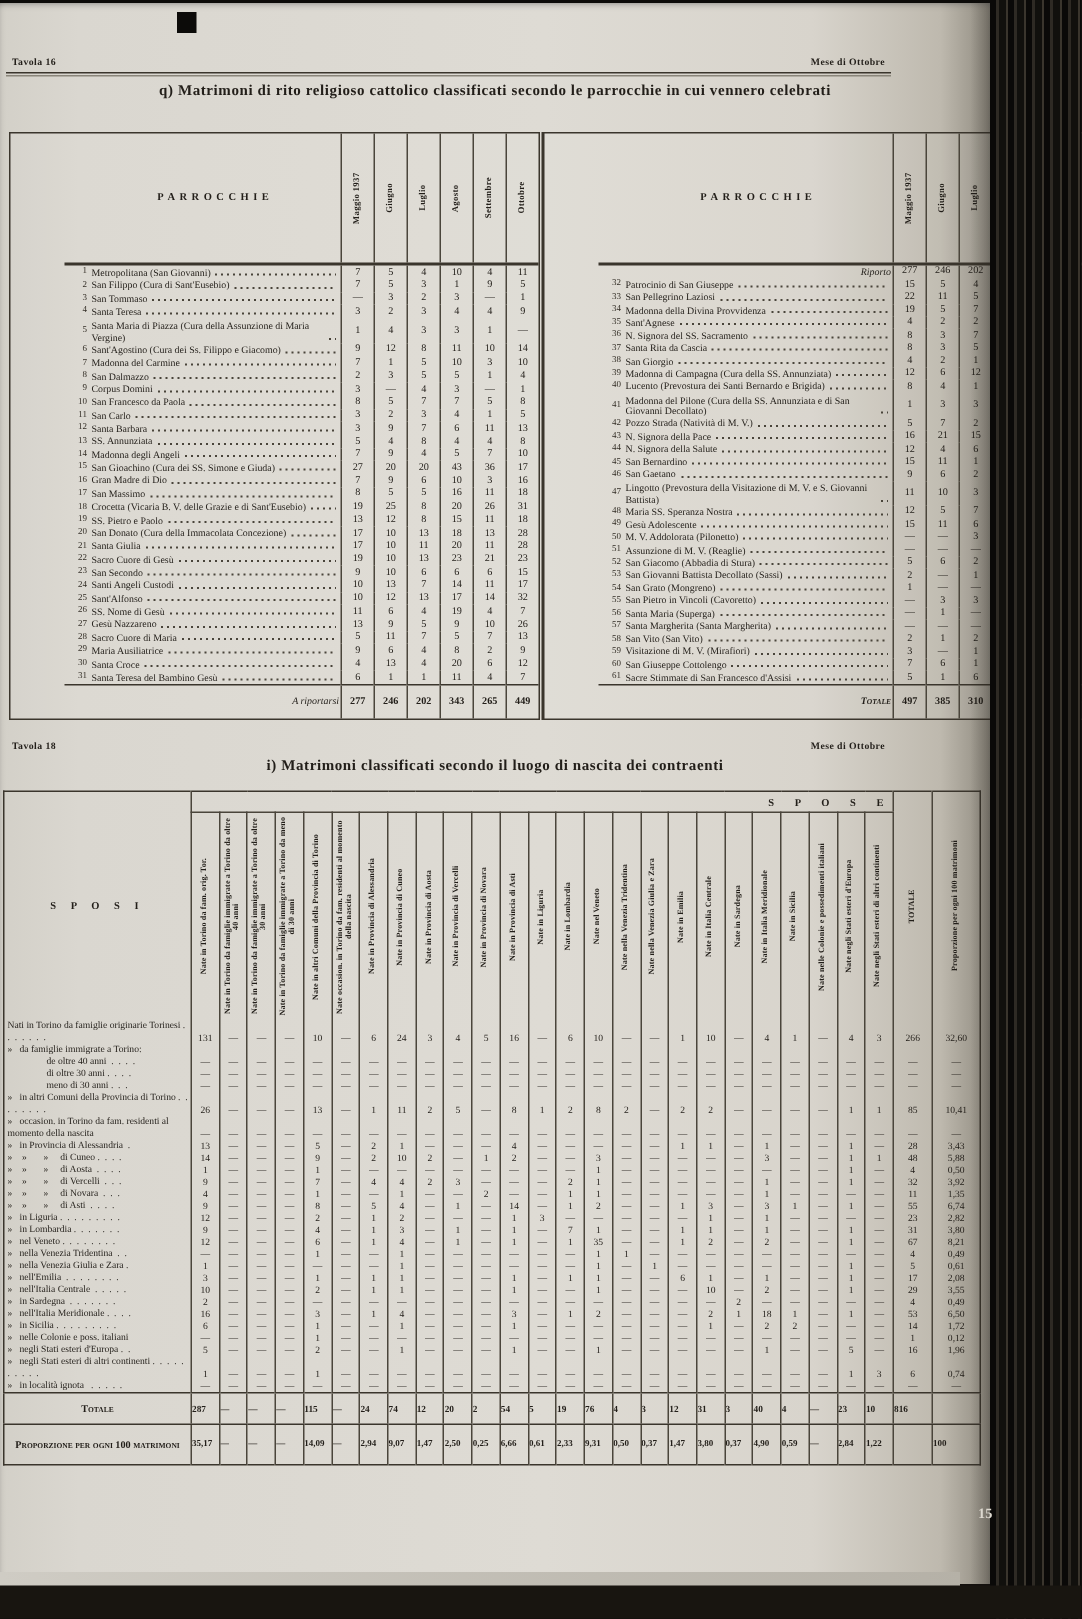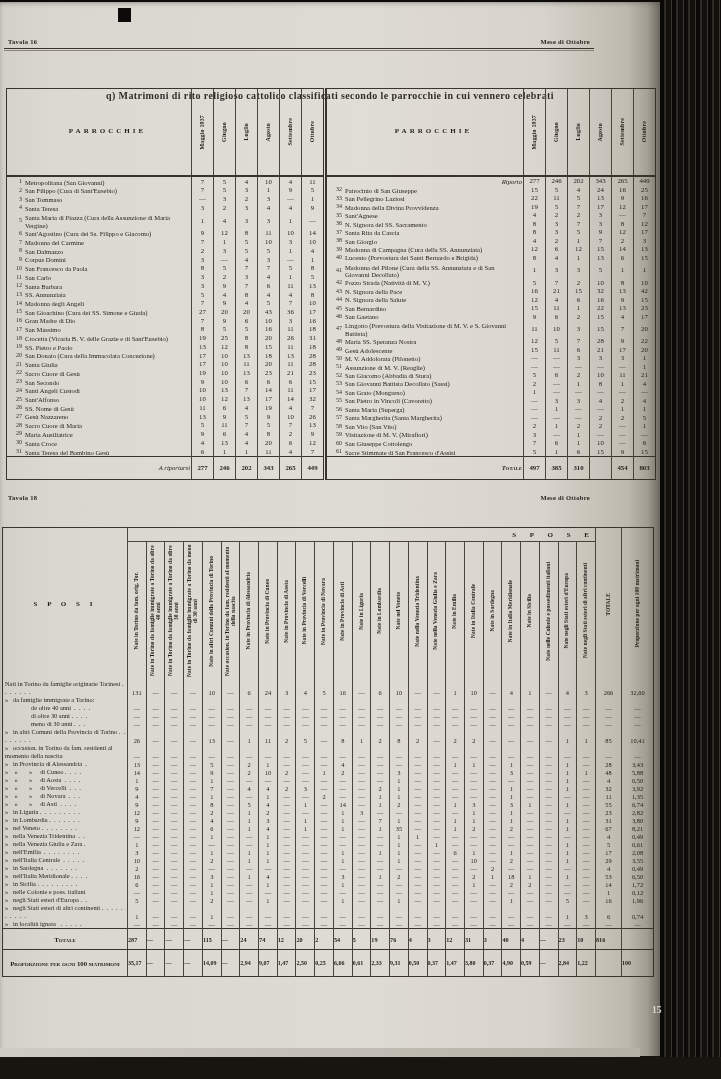--- a/index.html
+++ b/index.html
@@ -12,24 +12,24 @@
          background:linear-gradient(90deg,#cfccc4,#b5b1a7);}
   .spine{position:absolute;right:0;top:0;width:61px;height:1079px;
          background:repeating-linear-gradient(90deg,#0a0908 0 4px,#2e2a24 4px 6px,#11100d 6px 11px,#3a352d 11px 12px);}
   .spine-soft{position:absolute;right:44px;top:0;width:30px;height:1079px;
          background:linear-gradient(90deg,rgba(20,17,14,0) 0,rgba(20,17,14,.55) 100%);}
   .bottom-dark{position:absolute;left:0;bottom:0;width:721px;height:22px;background:#181510;}
   .mark{position:absolute;background:#0c0b09;}
   .hdr-row{position:absolute;left:8px;right:70px;display:flex;justify-content:space-between;
            font-size:6.5px;font-weight:bold;letter-spacing:.3px;}
   .rule{position:absolute;left:4px;right:66px;border-top:1.3px solid #3a352c;border-bottom:1px solid #8a857a;height:1px;}
-  .title{position:absolute;width:600px;text-align:center;font-size:10px;font-weight:bold;letter-spacing:.4px;margin-top:35px;}
+  .title{position:absolute;width:600px;text-align:center;font-size:10px;font-weight:bold;letter-spacing:.4px;}
   
   .qwrap{position:absolute;left:6px;top:88px;width:646px;height:392px;display:flex;}
-  .qbox{border:1.2px solid #3a352c;display:flex;flex-direction:column;background:rgba(255,255,255,.06);}
+  .qbox{border:1.2px solid #3a352c;display:flex;flex-direction:column;background:rgba(255,255,255,.06);padding-left:36px;}
   table{border-collapse:collapse;table-layout:fixed;}
   .qt{width:100%;height:100%;}
   .qt th,.qt td{padding:0 1px;font-size:6.6px;line-height:1.12;vertical-align:bottom;overflow:hidden;}
   .qt thead th{height:86px;border-bottom:2.5px double #3a352c;vertical-align:middle;}
   .qt .mcol{border-left:1px solid #4a453b;width:19px;}
   .qt .vcell{text-align:center;font-size:6.8px;vertical-align:middle;}
   .qt .ncell{text-align:right;color:#332e26;font-size:6px;vertical-align:middle;padding-right:2px;}
   .qt .pname{text-align:left;}
   .rot{writing-mode:vertical-rl;transform:rotate(180deg);font-size:5.9px;font-weight:bold;
        letter-spacing:.2px;margin:0 auto;max-height:82px;line-height:1.05;}
@@ -1093,20 +1093,21 @@
             </tr>
           </tfoot>
         </table>
     </div>
   </div>
 
   <div class="hdr-row" style="top:494px;">
     <span>Tavola 18</span>
     <span>Mese di Ottobre</span>
   </div>
+  <div class="title" style="top:505px;left:30px;">i) Matrimoni classificati secondo il luogo di nascita dei contraenti</div>
 
   <div class="iwrap">
     <table class="it" id="itable">
         <thead>
           <tr>
             <th class="lblcol sposi" rowspan="2">S P O S I</th>
             <th class="spose" colspan="25">S P O S E</th>
             <th class="totcol rcell" rowspan="2">
               <div class="rot2">TOTALE</div>
             </th>

